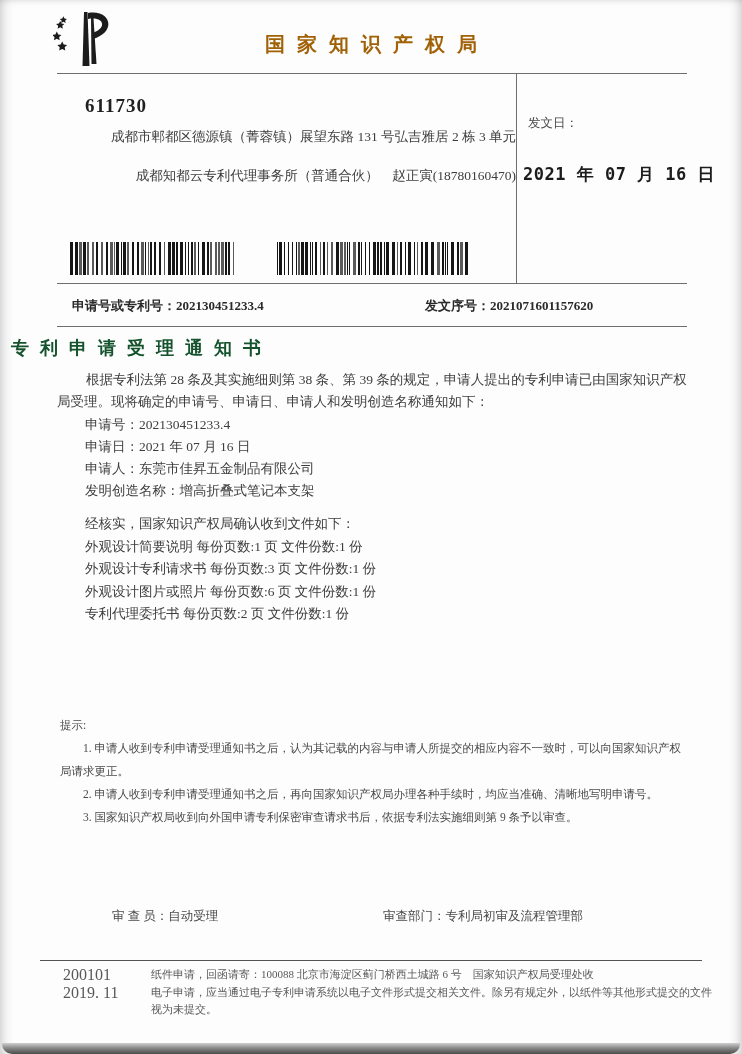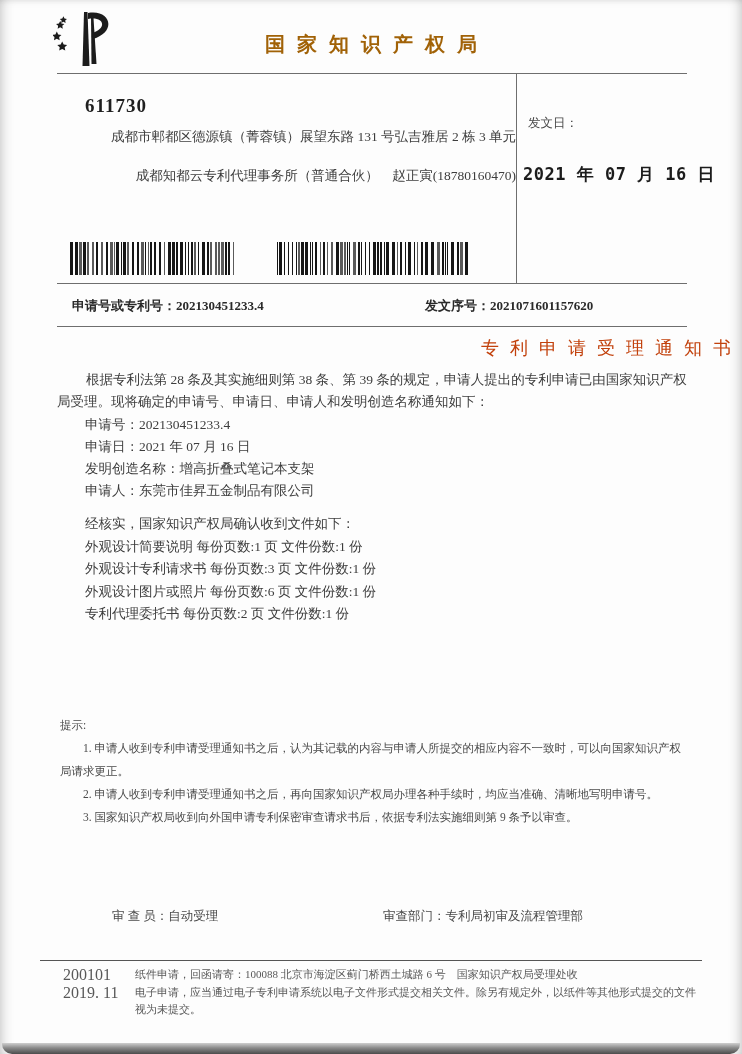--- a/index.html
+++ b/index.html
@@ -41,40 +41,40 @@
   
   .barcode{top:242px;height:33px;overflow:hidden;}
   .barcode-1{left:70px;width:170px;}
   .barcode-2{left:277px;width:193px;}
   
   .ref-row{left:0;top:297px;width:742px;font-size:13px;font-weight:bold;color:#2a2a2a;}
   .ref-app{position:absolute;left:72px;top:0;}
   .ref-serial{position:absolute;left:425px;top:0;}
   
   .notice-title{
-    left:0;right:0;top:336px;text-align:right;
-    font-size:18px;font-weight:normal;color:#c2410c;
+    left:0;right:0;top:336px;text-align:left;
+    font-size:18px;font-weight:bold;color:#14532d;
     letter-spacing:11px;text-indent:11px;
   }
   .body-block{left:57px;top:369px;width:634px;font-size:13.5px;line-height:22px;color:#3d3d3d;}
   .intro{text-indent:2.15em;margin:0;}
   .field-lines{padding-left:28px;margin-top:1px;}
   .received{padding-left:28px;margin-top:11px;line-height:22.5px;}
   
   .hints{left:60px;top:714px;width:632px;font-size:11.5px;line-height:23px;color:#4a4a4a;}
   .hints p{margin:0;text-indent:2em;}
   .hints .hints-label{text-indent:0;}
   
   .signoff{left:0;top:908px;width:742px;font-size:12.5px;color:#4a4a4a;}
   .examiner{position:absolute;left:112px;top:0;}
   .department{position:absolute;left:383px;top:0;}
   
   .footer-rule{left:40px;top:960px;width:662px;background:#555;}
   .footer-codes{left:63px;top:966px;font-size:16px;line-height:17.5px;color:#585858;}
-  .footer-texts{left:135px;top:966px;width:566px;font-size:11px;line-height:17.5px;color:#585858;}
+  .footer-texts{left:151px;top:966px;width:566px;font-size:11px;line-height:17.5px;color:#585858;}
   .footer-texts p{margin:0;}
   .bottom-edge{
     left:2px;right:2px;bottom:0;height:11px;
     background:linear-gradient(180deg,#cfcfcf 0%,#8a8a8a 45%,#4c4c4c 100%);
     border-radius:0 0 10px 10px;
   }
 </style>
 </head>
 <body>
 
@@ -210,22 +210,22 @@
   </div>
   <div class="abs rule rule-refs"></div>
 
   <div class="abs notice-title">专利申请受理通知书</div>
 
   <div class="abs body-block">
     <p class="intro">根据专利法第 28 条及其实施细则第 38 条、第 39 条的规定，申请人提出的专利申请已由国家知识产权局受理。现将确定的申请号、申请日、申请人和发明创造名称通知如下：</p>
     <div class="field-lines">
       <div>申请号：202130451233.4</div>
       <div>申请日：2021 年 07 月 16 日</div>
+      <div>申请人：东莞市佳昇五金制品有限公司</div>
       <div>发明创造名称：增高折叠式笔记本支架</div>
-      <div>申请人：东莞市佳昇五金制品有限公司</div>
     </div>
     <div class="received">
       <div>经核实，国家知识产权局确认收到文件如下：</div>
       <div>外观设计简要说明 每份页数:1 页  文件份数:1 份</div>
       <div>外观设计专利请求书 每份页数:3 页  文件份数:1 份</div>
       <div>外观设计图片或照片 每份页数:6 页  文件份数:1 份</div>
       <div>专利代理委托书 每份页数:2 页  文件份数:1 份</div>
     </div>
   </div>
 

